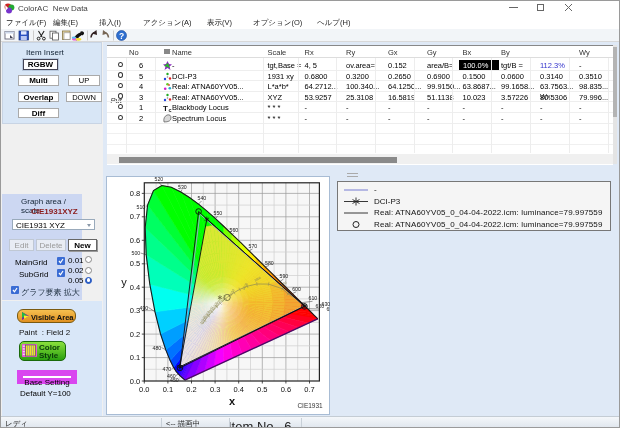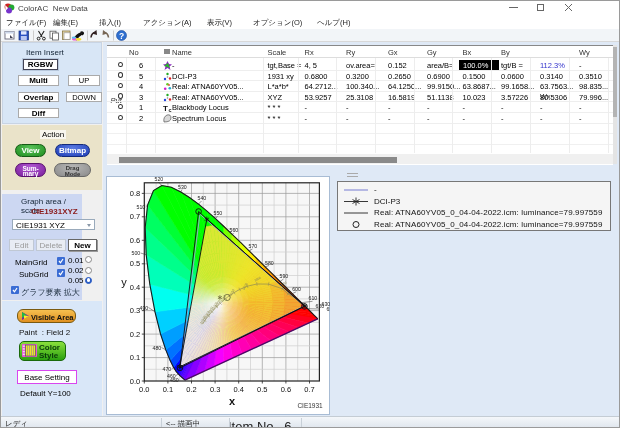--- a/index.html
+++ b/index.html
@@ -63,27 +63,20 @@
 <div class="abs" style="left:0;top:41px;width:102px;height:374px;background:#f0f0f0">
  <div class="abs" style="left:1px;top:0px;width:100px;height:82px;background:#d8e6f6;border:1px solid #c8d4e4">
    <div class="abs" style="left:23px;top:5px;font-size:8px;color:#123">Item Insert</div>
    <div class="abs" style="left:20px;top:16px;width:35px;height:11px;background:#fff;border:1px solid #445;box-shadow:0 0 0 1px #b8c8dc;font-size:8px;font-weight:bold;text-align:center;line-height:10px">RGBW</div>
    <div class="abs" style="left:15px;top:32px;width:41px;height:10.5px;background:#fff;border:1px solid #aaa;font-size:8px;font-weight:bold;text-align:center;line-height:9.5px">Multi</div>
    <div class="abs" style="left:65px;top:32px;width:32px;height:10.5px;background:#fff;border:1px solid #aaa;font-size:7.5px;text-align:center;line-height:9.5px">UP</div>
    <div class="abs" style="left:15px;top:48.5px;width:41px;height:10.5px;background:#fff;border:1px solid #aaa;font-size:8px;font-weight:bold;text-align:center;line-height:9.5px">Overlap</div>
    <div class="abs" style="left:63px;top:48.5px;width:36px;height:10.5px;background:#fff;border:1px solid #aaa;font-size:7.5px;text-align:center;line-height:9.5px">DOWN</div>
    <div class="abs" style="left:15px;top:64.5px;width:41px;height:10.5px;background:#fff;border:1px solid #aaa;font-size:8px;font-weight:bold;text-align:center;line-height:9.5px">Diff</div>
  </div>
- <div class="abs" style="left:1px;top:83px;width:100px;height:65px;background:#eae3c9">
-   <div class="abs" style="left:38px;top:5px;font-size:8px;background:#f8f6ee;padding:0 2px">Action</div>
-   <div class="abs" style="left:13px;top:19px;width:31px;height:13px;border-radius:7px;background:radial-gradient(ellipse at 50% 30%,#5cc45c,#1e8c1e);border:1px solid #145a14;color:#fff;font-size:8px;font-weight:bold;text-align:center;line-height:12px">View</div>
-   <div class="abs" style="left:53px;top:19px;width:35px;height:13px;border-radius:7px;background:radial-gradient(ellipse at 50% 30%,#5c7ce4,#1e3cb4);border:1px solid #142a7a;color:#fff;font-size:8px;font-weight:bold;text-align:center;line-height:12px">Bitmap</div>
-   <div class="abs" style="left:13px;top:38px;width:31px;height:14px;border-radius:7px;background:radial-gradient(ellipse at 50% 30%,#b45cd4,#7a1e9c);border:1px solid #58106e;color:#fff;font-size:6.5px;font-weight:bold;text-align:center;line-height:5.8px;padding-top:1.5px">Sum-<br>mary</div>
-   <div class="abs" style="left:52px;top:38px;width:37px;height:14px;border-radius:7px;background:radial-gradient(ellipse at 50% 30%,#b8b8b8,#8a8a8a);border:1px solid #666;color:#333;font-size:6px;font-weight:bold;text-align:center;line-height:5.5px;padding-top:2px">Drag<br>Mode</div>
- </div>
  <div class="abs" style="left:1px;top:152px;width:80px;height:106px;background:#ccd7f2">
    <div class="abs" style="left:19px;top:3px;font-size:8px;color:#123">Graph area / scale</div>
    <div class="abs" style="left:29px;top:13px;font-size:8px;font-weight:bold;color:#8a1a1a">CIE1931XYZ</div>
    <div class="abs" style="left:10px;top:24.5px;width:83px;height:11px;background:#fff;border:1px solid #9ab">
      <div class="abs" style="left:3px;top:1px;font-size:8px">CIE1931 XYZ</div>
      <div class="abs" style="right:3px;top:4px;width:0;height:0;border-left:2.5px solid transparent;border-right:2.5px solid transparent;border-top:3px solid #8a98a8"></div>
    </div>
    <div class="abs" style="left:7px;top:45px;width:25px;height:12px;background:#e8ecf4;border:1px solid #c0c8d4;color:#999;font-size:8px;text-align:center;line-height:11px">Edit</div>
    <div class="abs" style="left:34px;top:45px;width:30px;height:12px;background:#e8ecf4;border:1px solid #c0c8d4;color:#999;font-size:8px;text-align:center;line-height:11px">Delete</div>
    <div class="abs" style="left:66px;top:45px;width:29px;height:12px;background:#fff;border:1px solid #666;box-shadow:1px 1px 0 #999;font-size:8px;font-weight:bold;text-align:center;line-height:11px">New</div>
@@ -132,21 +125,21 @@
           </g>
           <g fill="#e8e8e8">
             <rect x="0.8" y="1.5" width="2" height="1.4"></rect>
             <rect x="0.8" y="4.2" width="2" height="1.4"></rect>
             <rect x="0.8" y="6.9" width="2" height="1.4"></rect>
             <rect x="0.8" y="9.6" width="2" height="1.4"></rect>
           </g>
         </svg>
      <div class="abs" style="left:19px;top:2px;font-size:8px;font-weight:bold;color:#0a3a0a;line-height:7.5px">Color<br>Style</div>
    </div>
-   <div class="abs" style="left:15px;top:69px;width:60px;height:14px;background:#fff;border:1px solid #d946ef;font-size:8px;text-align:center;line-height:13px">Base Setting</div>
+   <div class="abs" style="left:15px;top:69px;width:60px;height:14px;background:#fff;border:6px solid #d946ef;font-size:8px;text-align:center;line-height:13px">Base Setting</div>
    <div class="abs" style="left:18px;top:88px;font-size:8px">Default Y=100</div>
  </div>
 </div>
 <div class="abs" style="left:106px;top:43.5px;width:506px;height:120px;background:#fff;border-top:1px solid #888">
     <div class="abs" style="left:0;top:0;width:506px;height:12px;border-bottom:1px solid #ddd">
       <div class="abs" style="left:3.5px;top:2px;font-size:7.5px;color:#333;font-style:italic;margin-top:48px;">Put</div>
       <div class="abs" style="left:22px;top:2px;font-size:7.5px;color:#333;">No</div>
       <div class="abs" style="left:65px;top:2px;font-size:7.5px;color:#333;">Name</div>
       <div class="abs" style="left:160.5px;top:2px;font-size:7.5px;color:#333;">Scale</div>
       <div class="abs" style="left:197.5px;top:2px;font-size:7.5px;color:#333;">Rx</div>

